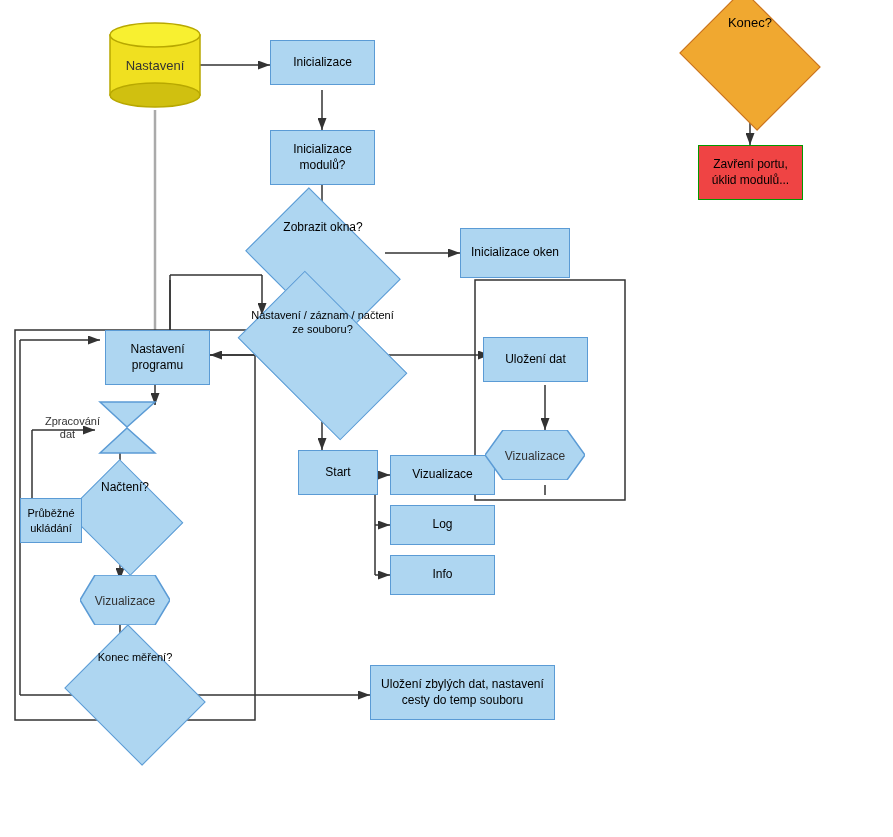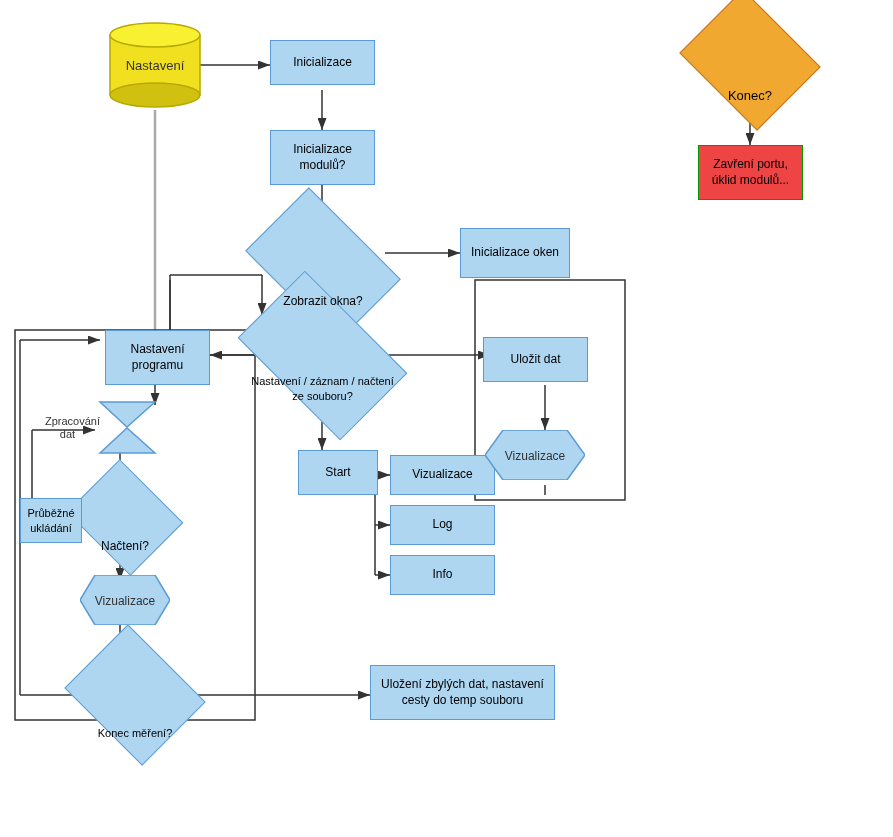--- a/index.html
+++ b/index.html
@@ -27,21 +27,21 @@
       align-items: center;
       justify-content: center;
       padding: 4px;
       line-height: 1.3;
     }
     .diamond {
       position: absolute;
       width: 120px;
       height: 80px;
       display: flex;
-      align-items: flex-end;
+      align-items: flex-start;
       justify-content: center;
     }
     .diamond-inner {
       width: 100%;
       height: 100%;
       background: #aed6f1;
       border: 1.5px solid #5b9bd5;
       transform: rotate(45deg);
       position: absolute;
     }
@@ -238,21 +238,21 @@
 
   <div class="box" style="left:390px; top:505px; width:105px; height:40px;">
     <span>Log</span>
   </div>
 
   <div class="box" style="left:390px; top:555px; width:105px; height:40px;">
     <span>Info</span>
   </div>
 
   <div class="box" style="left:483px; top:337px; width:105px; height:45px;">
-    <span>Uložit dat</span>
+    <span>Uložení dat</span>
   </div>
 
   <div style="position:absolute; left:485px; top:430px; width:100px; height:50px;">
     <svg width="100" height="50" viewBox="0 0 100 50">
       <polygon points="18,0 82,0 100,25 82,50 18,50 0,25" fill="#aed6f1" stroke="#5b9bd5" stroke-width="1.5"></polygon>
       <text x="50" y="30" text-anchor="middle" font-size="12" font-family="Arial" fill="#333">Vizualizace</text>
     </svg>
   </div>
 
   <div class="box" style="left:370px; top:665px; width:185px; height:55px;">

